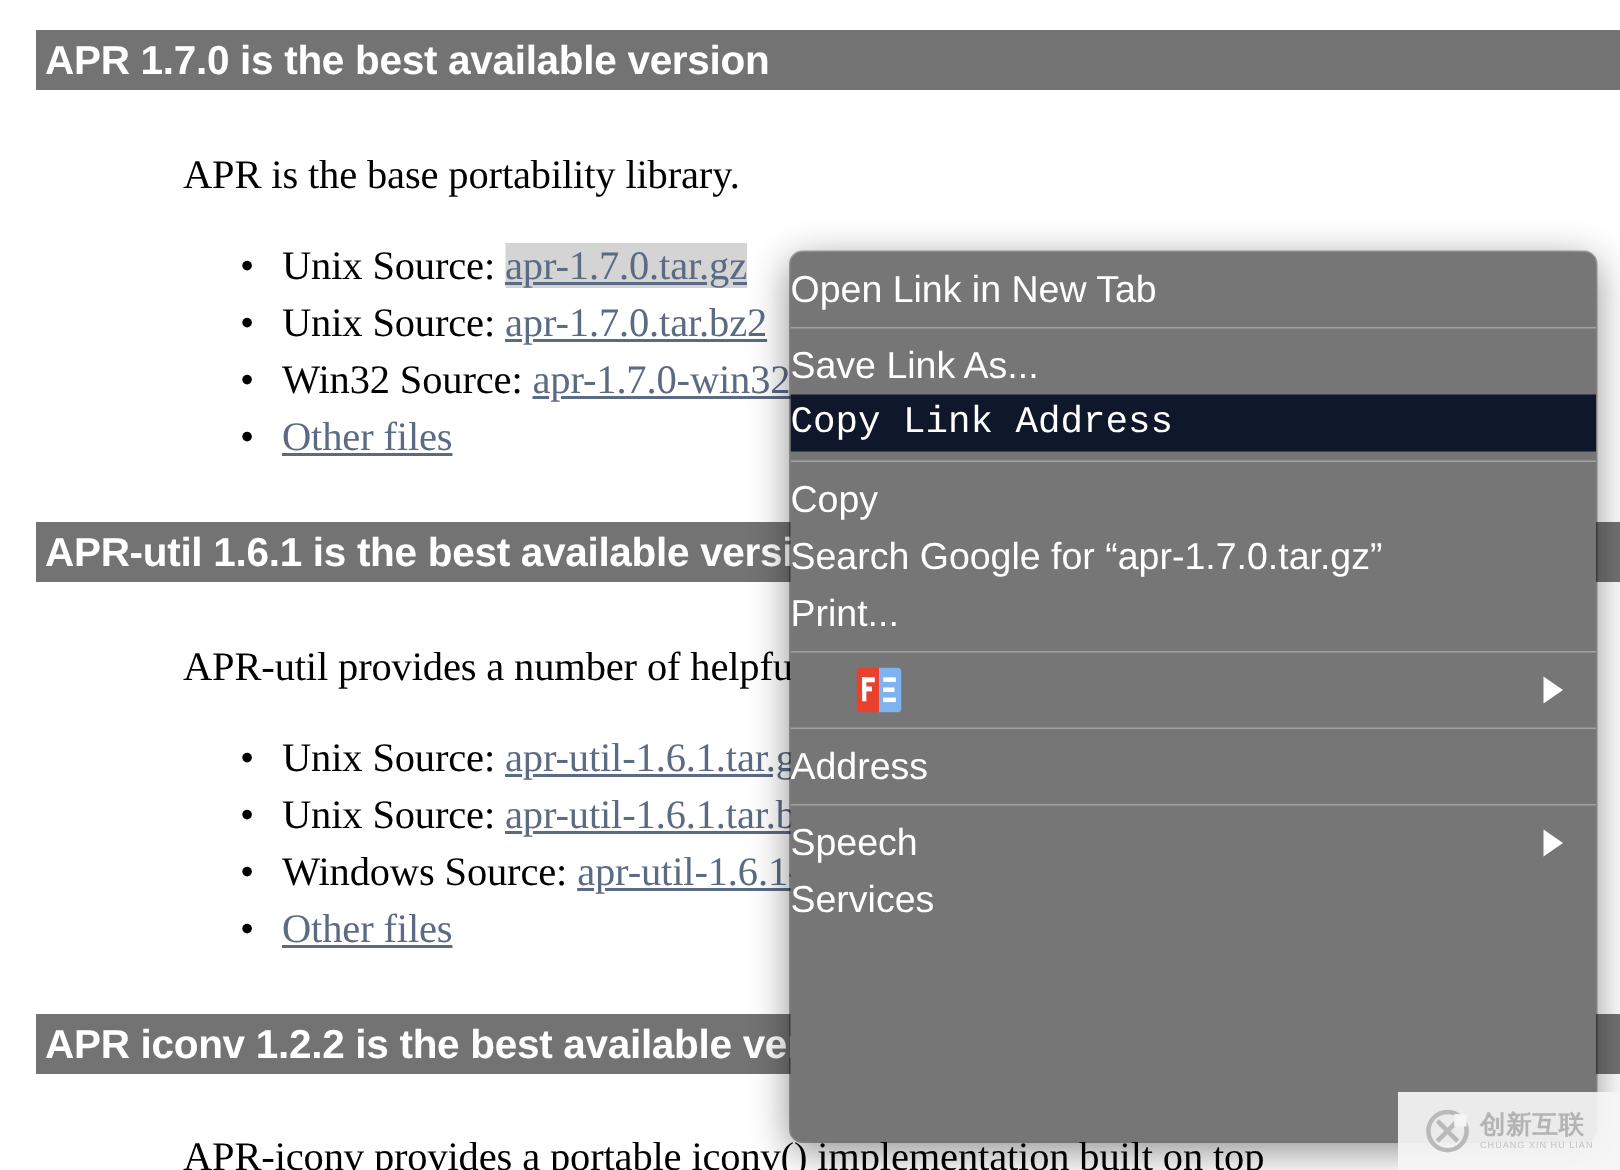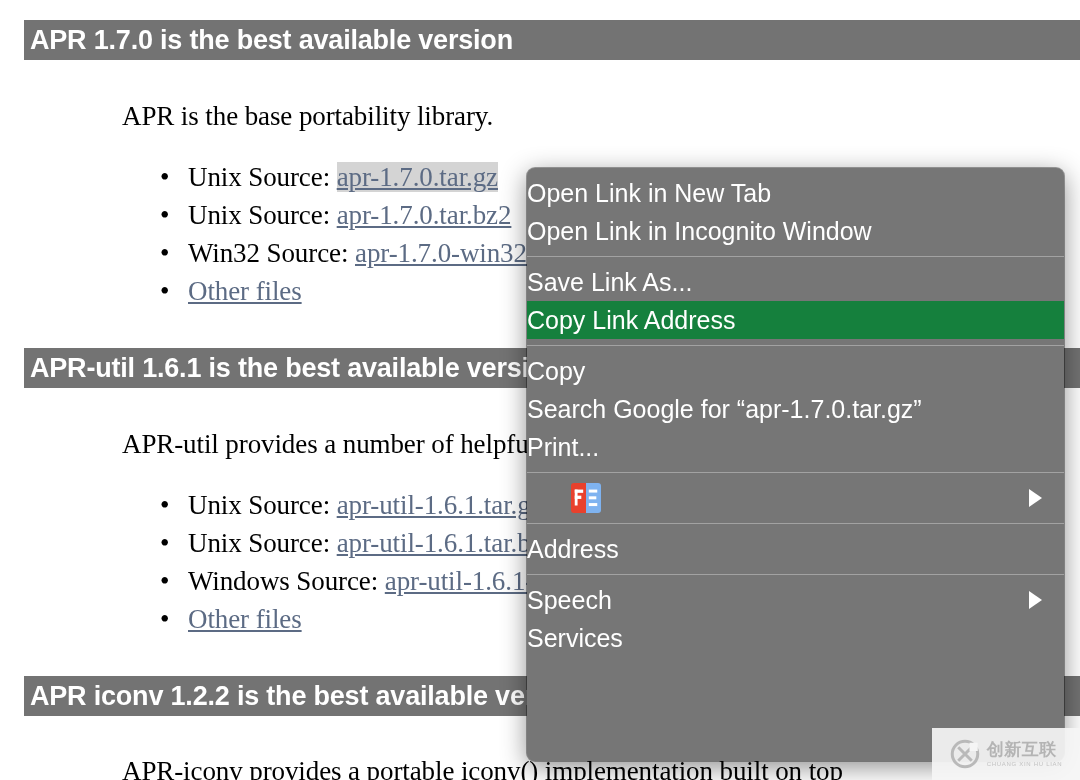--- a/index.html
+++ b/index.html
@@ -108,21 +108,22 @@
     color: #ffffff;
     font-size: 25px;
     padding-right: 22px;
     white-space: nowrap;
     position: relative;
     box-sizing: border-box;
     display: flex;
     align-items: center;
   }
   .menu-item.highlighted {
-    background: #15803d;
+    background: #0f172a;
+    font-family: Liberation Mono, monospace;
   }
   .menu-item .mi-label {
     flex: 0 0 auto;
   }
   .menu-sep {
     height: 1px;
     background: #a2a2a2;
     margin: 0;
   }
   .submenu-arrow {
@@ -244,23 +245,20 @@
   <div class="section-header" style="top:676px;">APR iconv 1.2.2 is the best available version</div>
 
   <div class="para" style="top:756px;">APR-iconv provides a portable iconv() implementation built on top</div>
 </div>
 
 <div id="ctxmenu">
 
   <div class="menu-group">
     <div class="menu-item">
       <span class="mi-label">Open Link in New Tab</span>
-    </div>
-    <div class="menu-item">
-      <span class="mi-label">Open Link in Incognito Window</span>
     </div>
   </div>
 
   <div class="menu-sep"></div>
 
   <div class="menu-group">
     <div class="menu-item">
       <span class="mi-label">Save Link As...</span>
     </div>
     <div class="menu-item highlighted">

